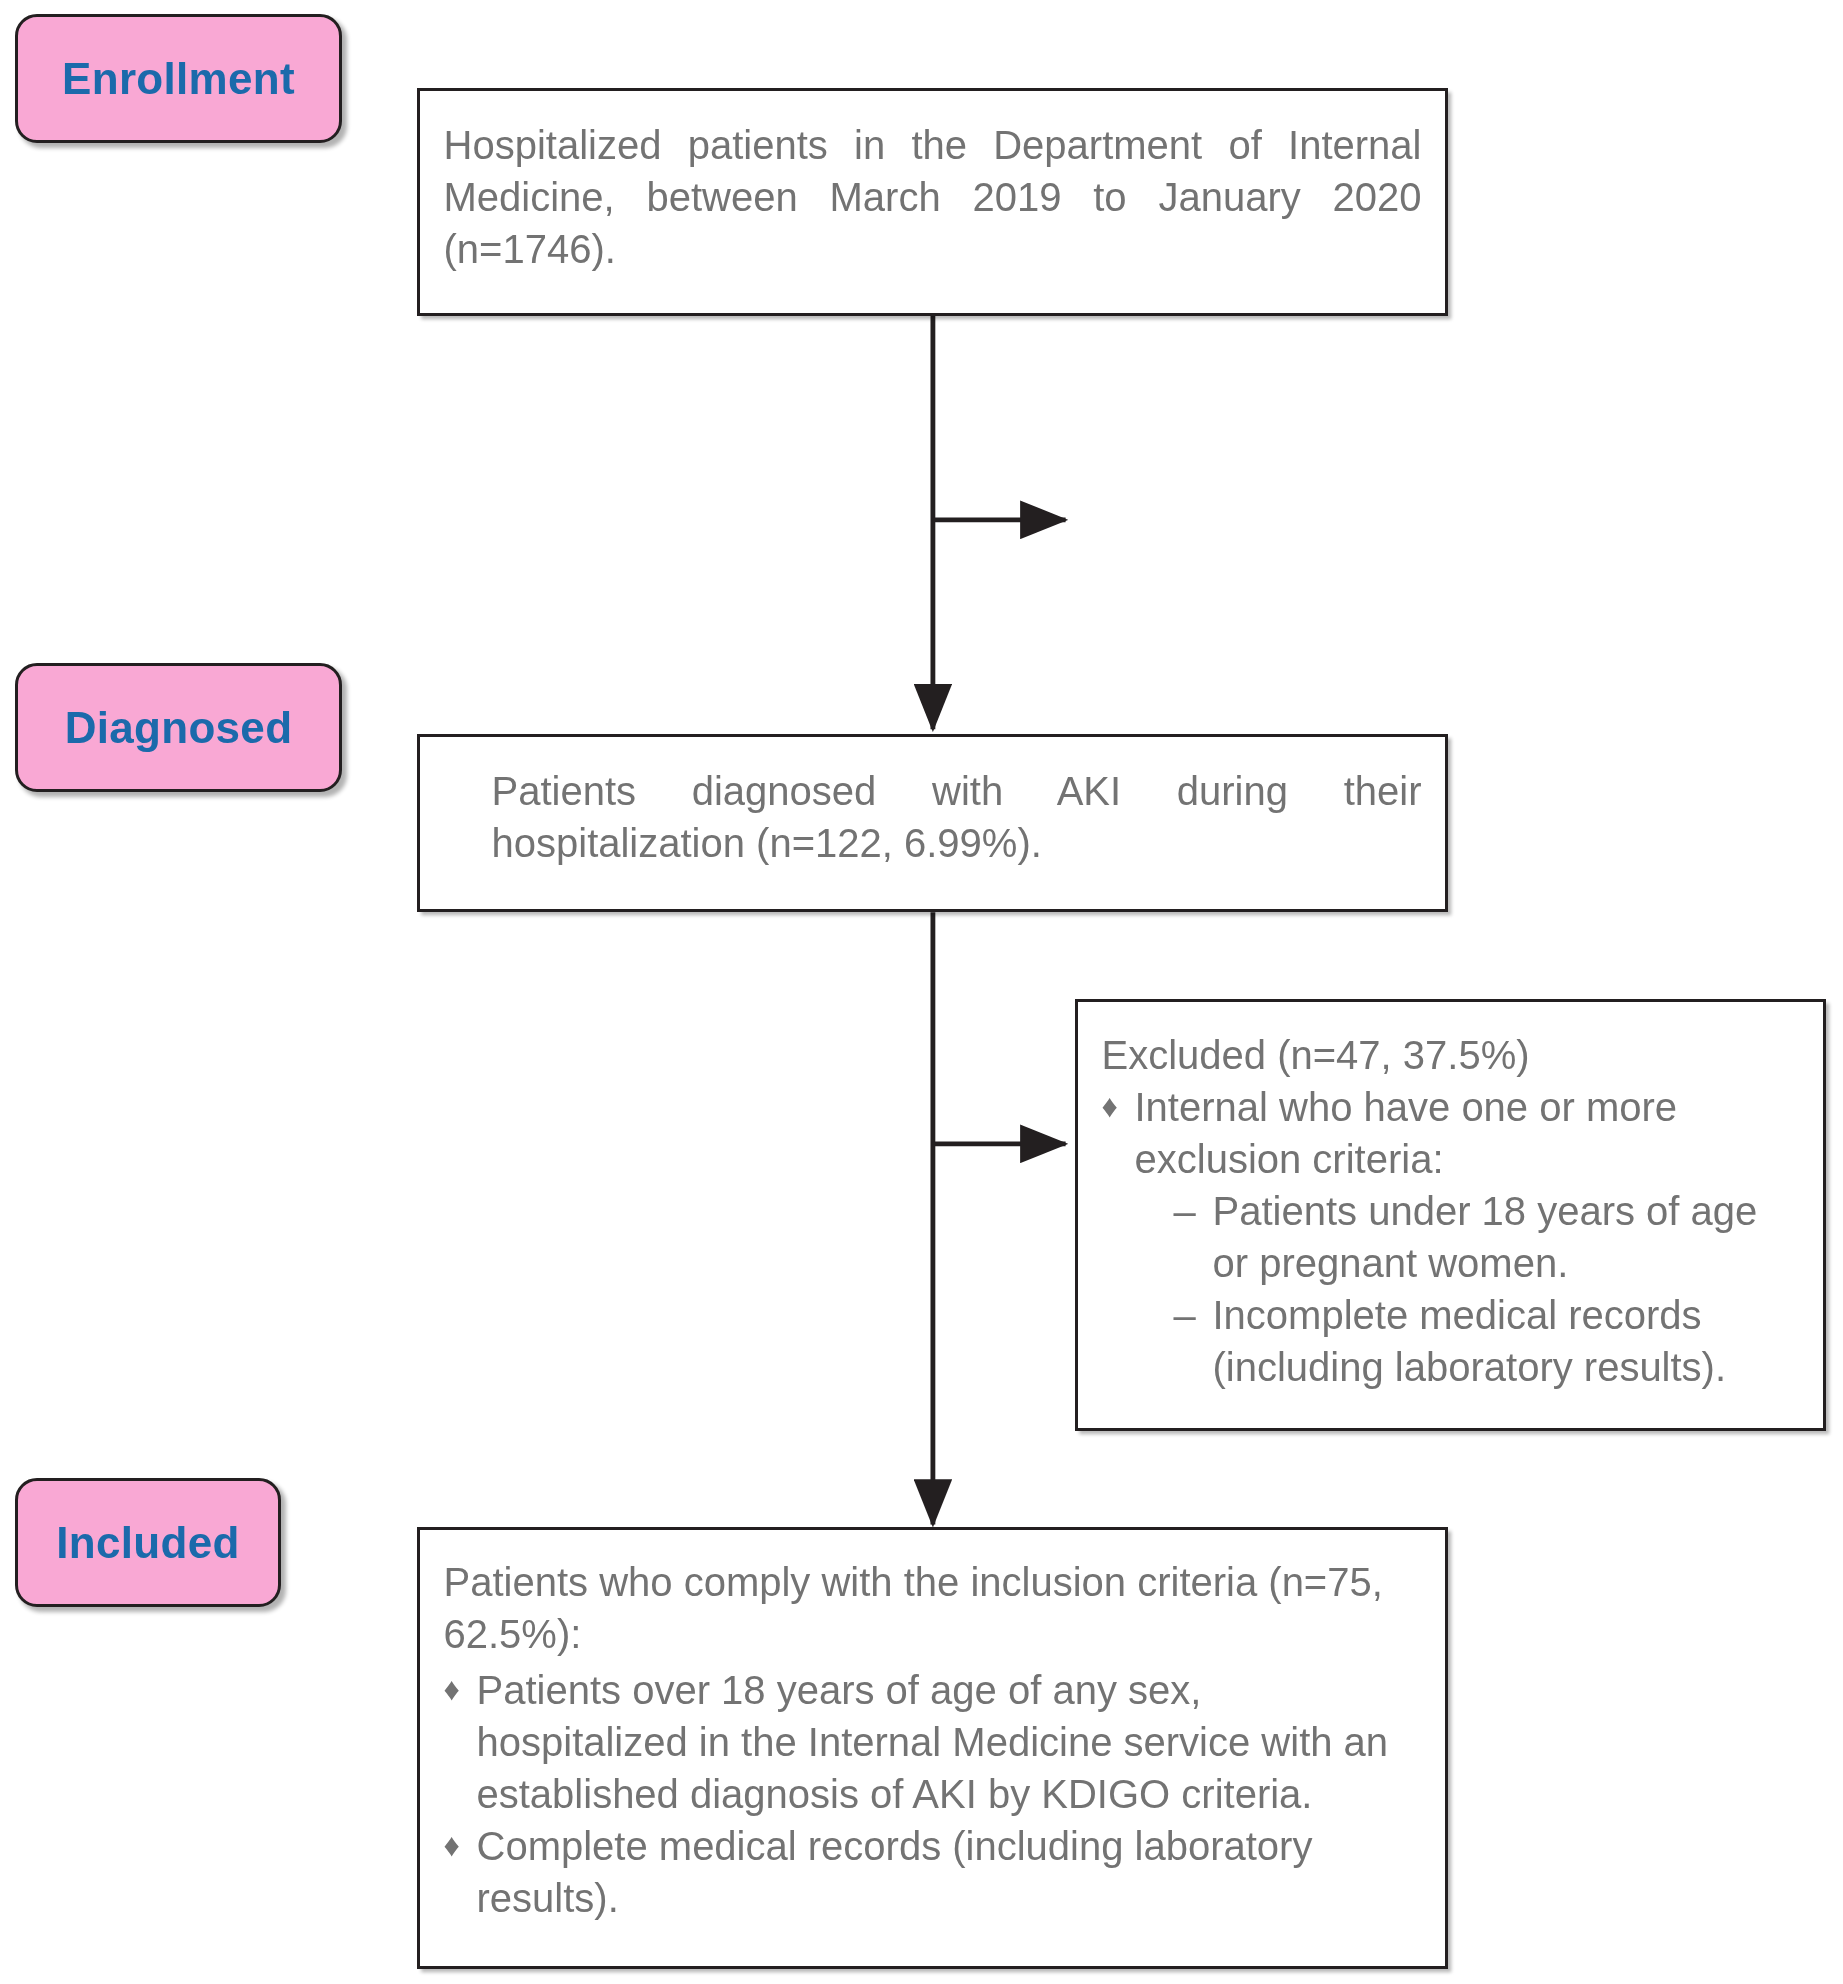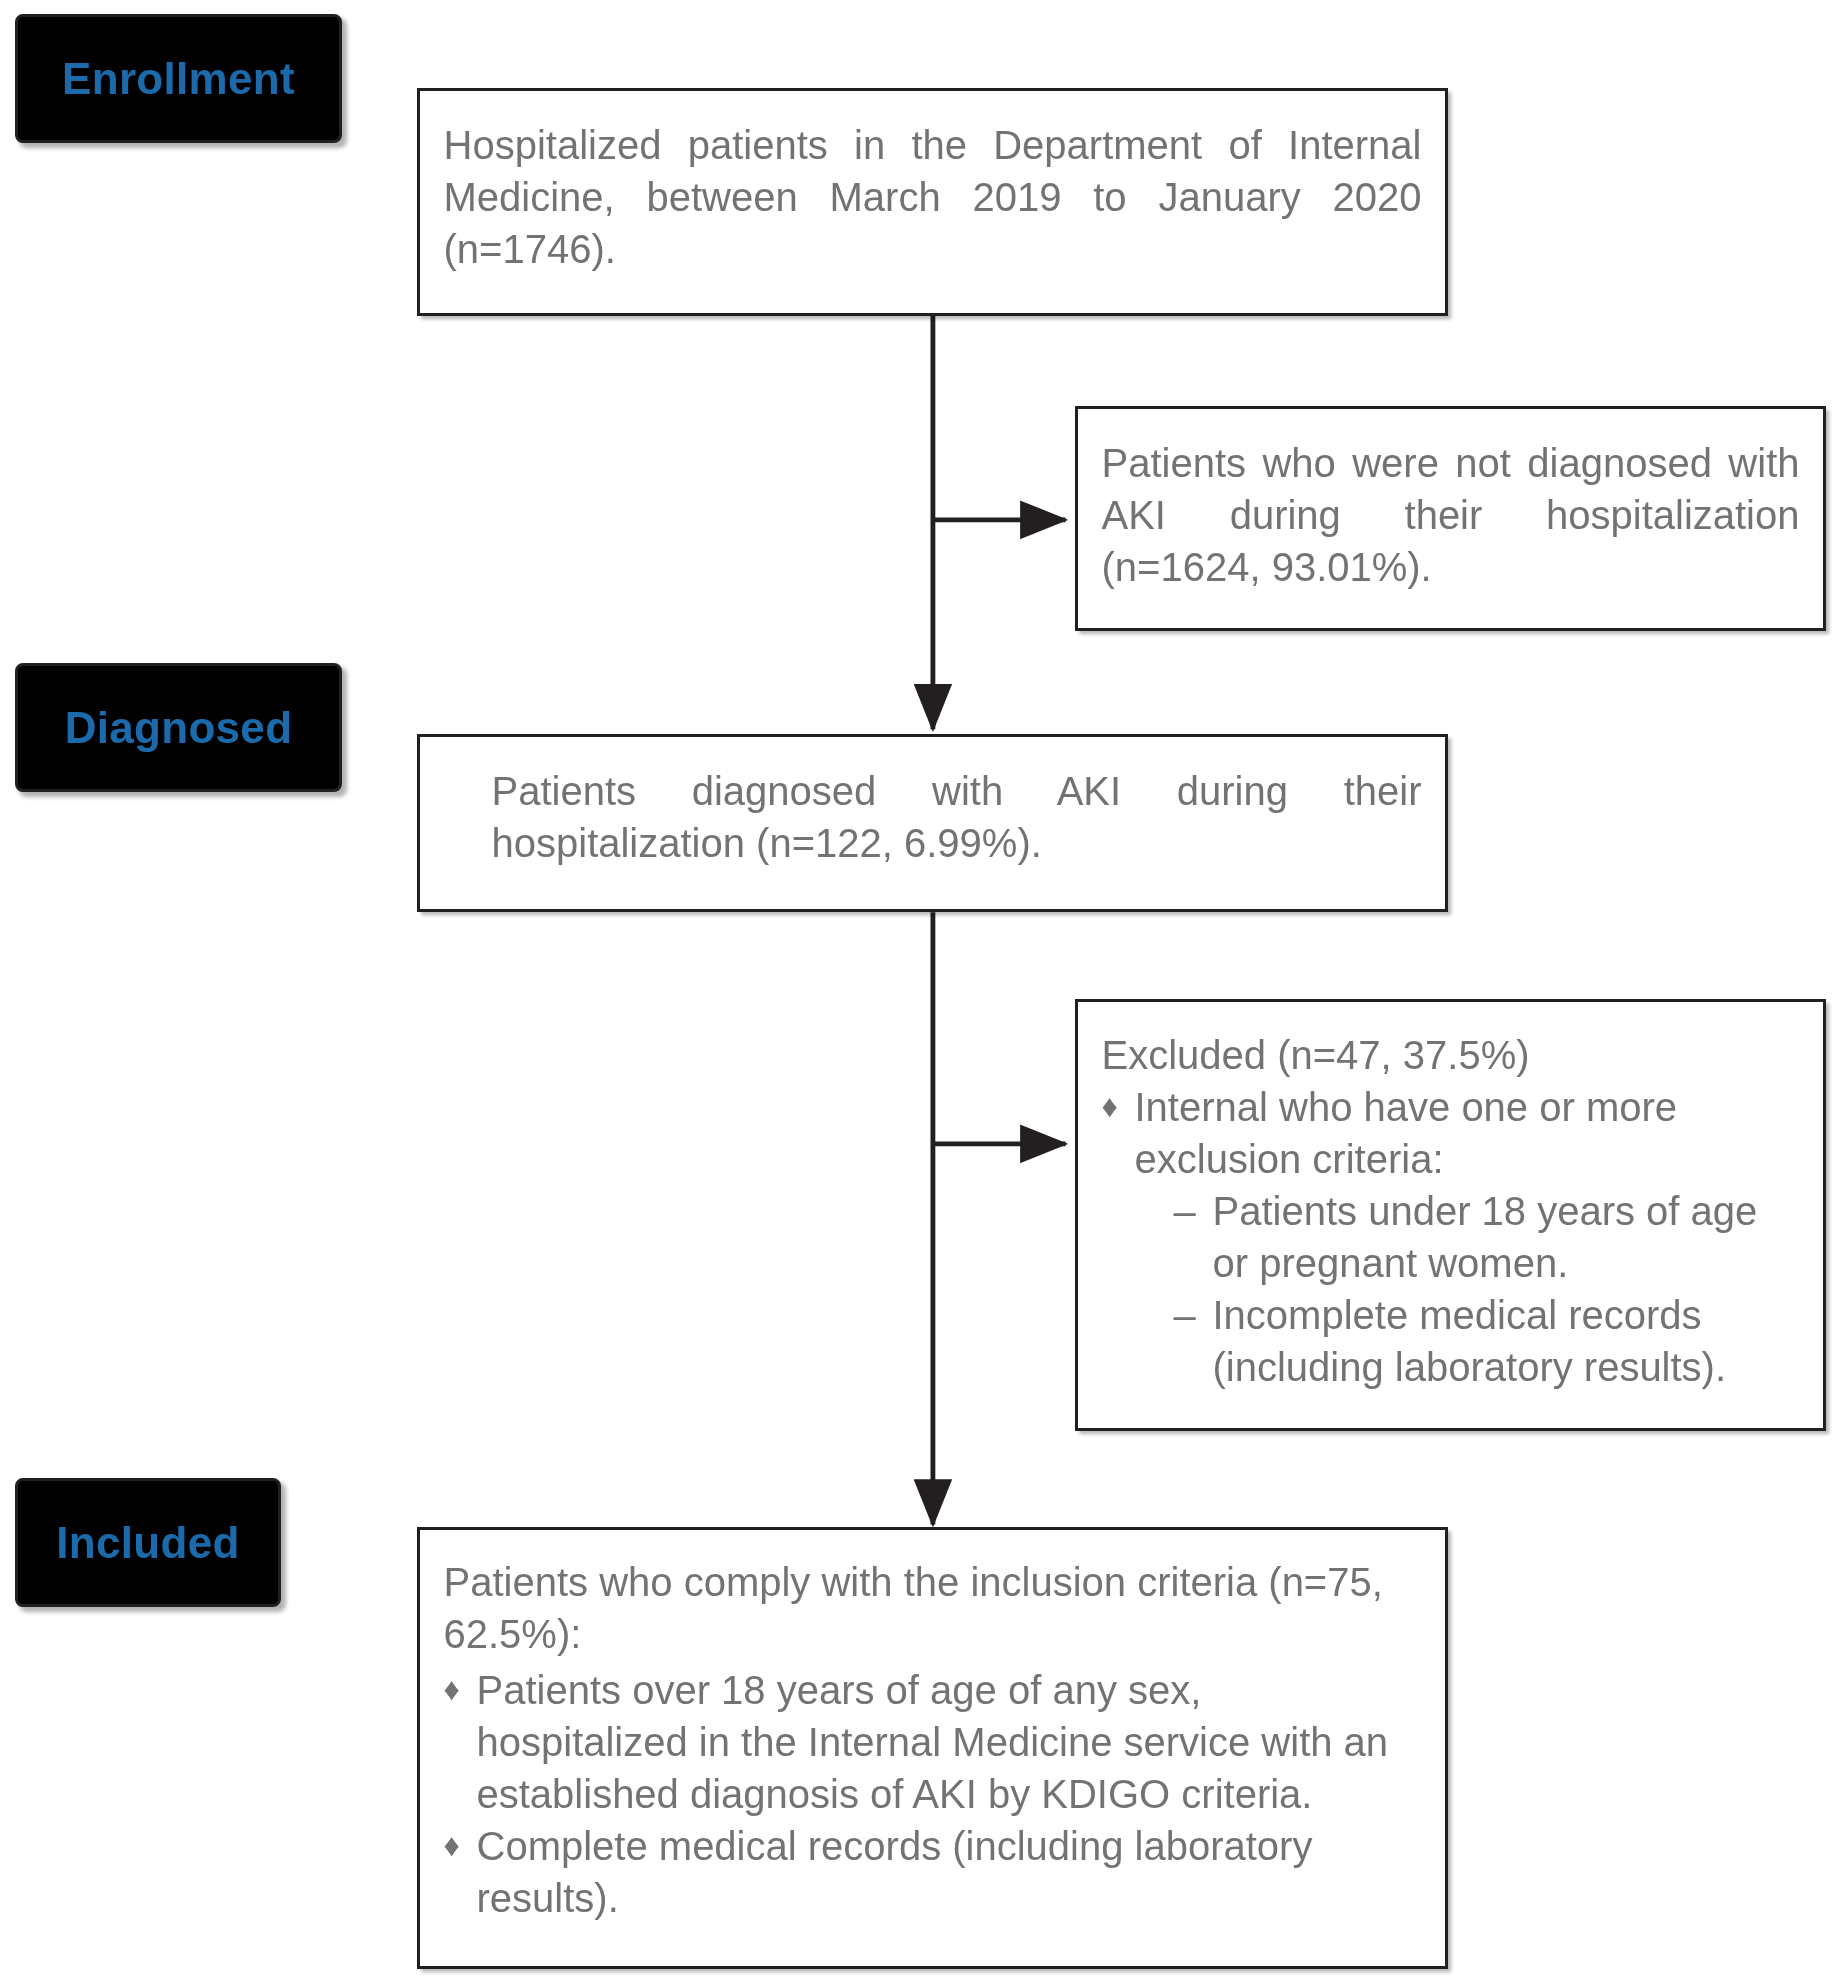--- a/index.html
+++ b/index.html
@@ -16,23 +16,23 @@
     width: 1843px;
     height: 1985px;
     background: #ffffff;
     overflow: hidden;
   }
 
   
   .stage-badge {
     position: absolute;
     box-sizing: border-box;
-    background: #000000;
+    background: #f9a8d4;
     border: 3.5px solid #231f20;
-    border-radius: 8px;
+    border-radius: 22px;
     display: flex;
     align-items: center;
     justify-content: center;
     box-shadow: 4.1px 4.8px 4.1px rgba(0,0,0,0.30);
   }
   .stage-badge span {
     color: #1b6aab;
     font-size: 44px;
     font-weight: bold;
     letter-spacing: 0.3px;
@@ -134,25 +134,20 @@
   <div class="stage-badge" style="left:15px; top:1478px; width:266px; height:129px;">
     <span>Included</span>
   </div>
 
   <div class="flow-box" style="left:417px; top:88px; width:1031px; height:228px;">
     <div class="body just">
       <p>Hospitalized patients in the Department of Internal Medicine, between March 2019 to January 2020 (n=1746).</p>
     </div>
   </div>
 
-  <div class="flow-box" style="left:1075px; top:406px; width:751px; height:225px;">
-    <div class="body just">
-      <p>Patients who were not diagnosed with AKI during their hospitalization (n=1624, 93.01%).</p>
-    </div>
-  </div>
 
   <div class="flow-box" style="left:417px; top:734px; width:1031px; height:178px;padding-left:48px;">
     <div class="body just">
       <p>Patients diagnosed with AKI during their hospitalization (n=122, 6.99%).</p>
     </div>
   </div>
 
   <div class="flow-box" style="left:1075px; top:999px; width:751px; height:432px;">
     <div class="body left" style="padding-top:27px;">
       <p>Excluded (n=47, 37.5%)</p>

